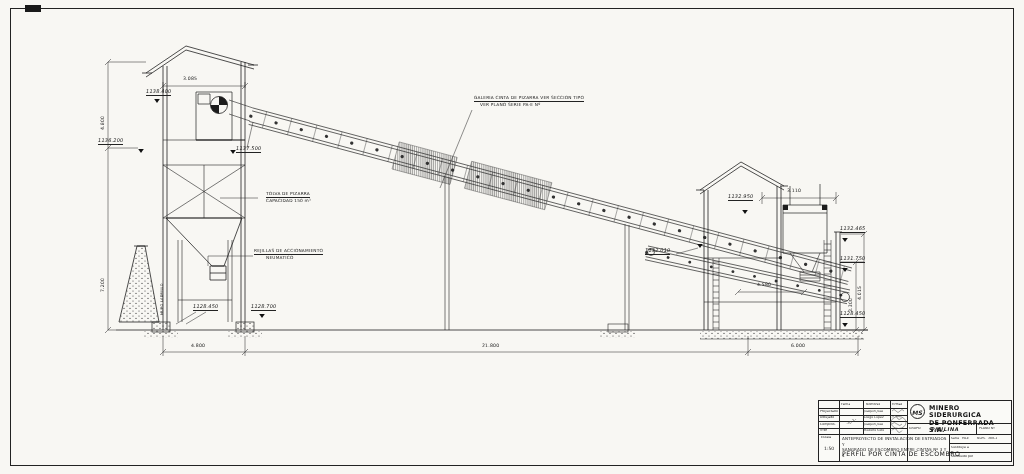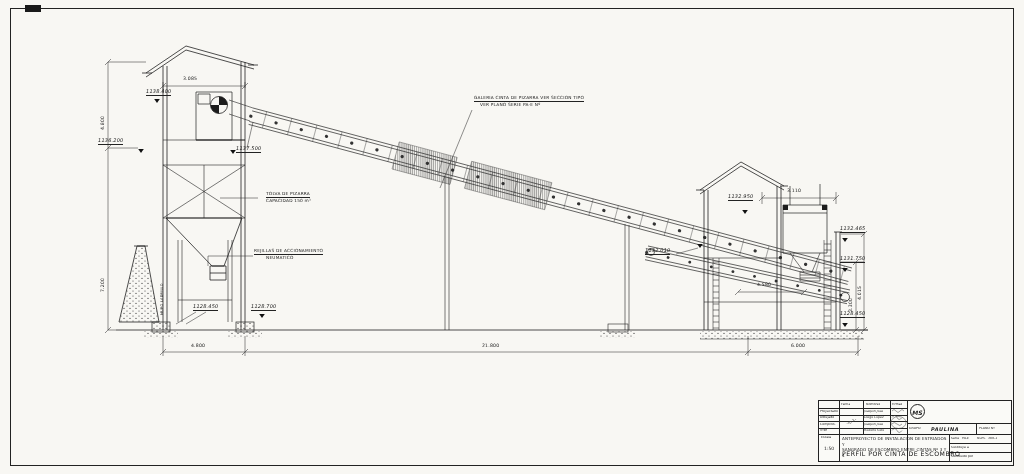--- a/index.html
+++ b/index.html
@@ -215,20 +215,24 @@
       <g fill="none" stroke="#444" stroke-width="0.5">
         <path d="M2 3 q2 -3 4 0 t4 0 t4 0"></path>
         <path d="M2 9.5 q3 -4 5 0 t5 0"></path>
         <path d="M2 16 q2 -3 5 0 t5 0"></path>
         <path d="M2 22.5 q3 -4 5 0 t5 0"></path>
         <ellipse cx="8.5" cy="14.5" rx="7.5" ry="6"></ellipse>
       </g>
     </svg>
 
     <div class="logo" style="left:91px;top:3px">MS</div>
+    <div class="cell company" style="left:110px;top:4px">
+      <div>MINERO SIDERURGICA</div>
+      <div>DE PONFERRADA S.A.</div>
+    </div>
     <div class="cell tiny" style="left:90px;top:26px">GRUPO:</div>
     <div class="cell grupo-val" style="left:112px;top:25px">PAULINA</div>
     <div class="cell tiny" style="left:160px;top:26px">PLANO Nº</div>
 
     <div class="cell tiny" style="left:2px;top:35px">Escala</div>
     <div class="cell" style="left:5px;top:45px;font-size:4.5px">1:50</div>
 
     <div class="cell proj-title" style="left:23px;top:35px;width:106px">
       <div>ANTEPROYECTO DE INSTALACION DE ESTRIADOS Y</div>
       <div>SANGRADO DE ESCOMBRO ENTRE CINTAS Nº 3 Y 4</div>

